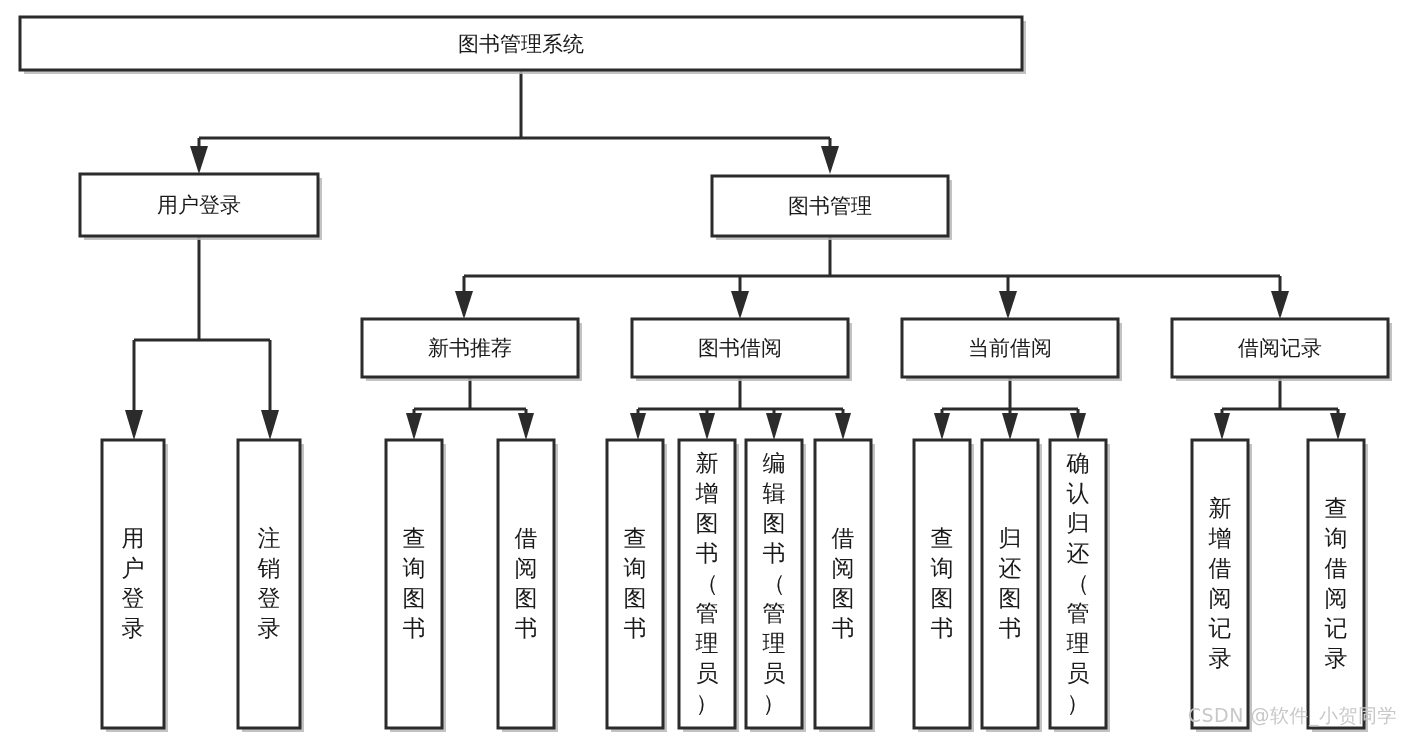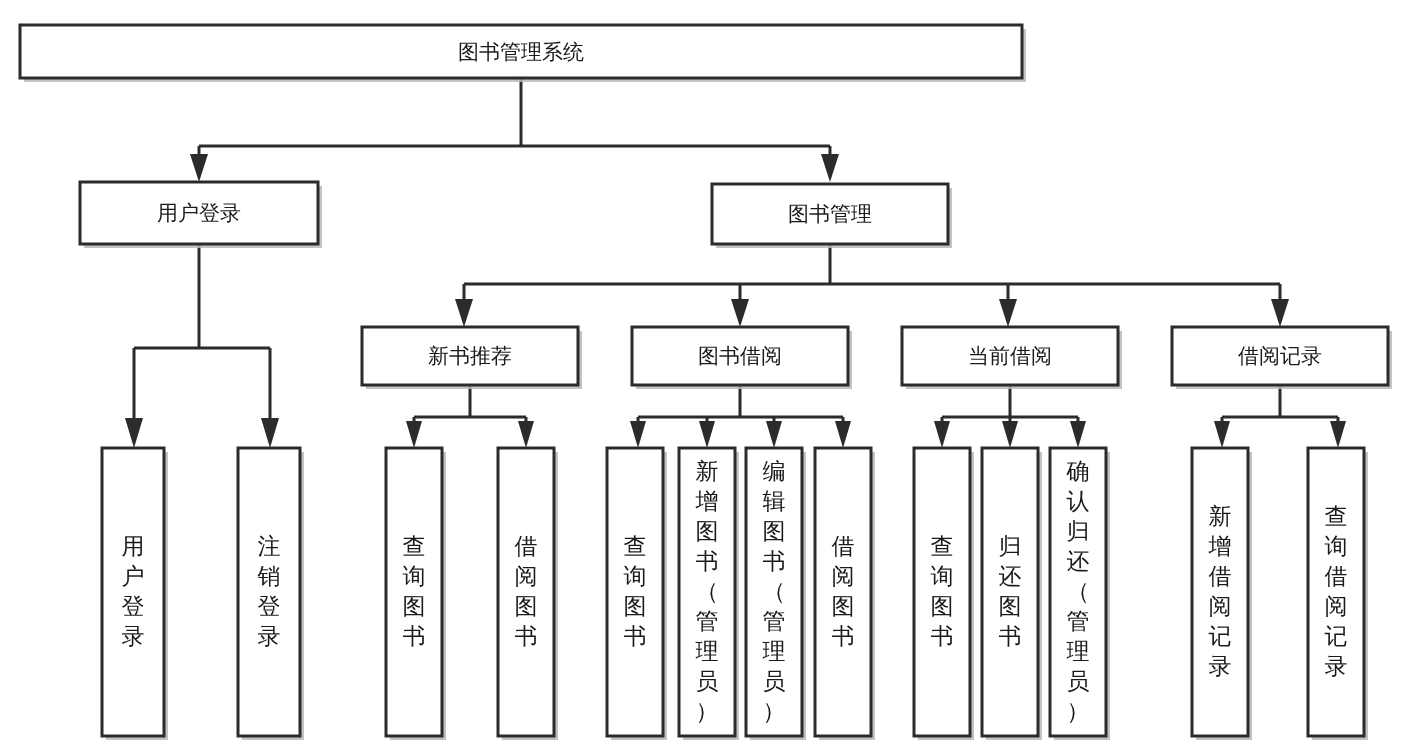--- a/index.html
+++ b/index.html
@@ -10,21 +10,21 @@
   body {
     width: 1405px;
     height: 747px;
     position: relative;
     font-family: "DejaVu Sans", "Liberation Sans", sans-serif;
     overflow: hidden;
   }
   #diagram-root {
     position: absolute;
     left: 0;
-    top: 12px;
+    top: 4px;
     width: 1405px;
     height: 731px;
   }
   svg.flow {
     display: block;
     width: 1405px;
     height: 747px;
   }
   .node-box {
     fill: #ffffff;
@@ -255,13 +255,14 @@
       </g>
 
       <g>
         <rect class="node-shadow" x="1312" y="440" width="56" height="288"></rect>
         <rect class="node-box" x="1308" y="436" width="56" height="288"></rect>
         <text class="leaf-label-char" x="1336" y="505"><tspan x="1336" dy="0">查</tspan><tspan x="1336" dy="30">询</tspan><tspan x="1336" dy="30">借</tspan><tspan x="1336" dy="30">阅</tspan><tspan x="1336" dy="30">记</tspan><tspan x="1336" dy="30">录</tspan></text>
       </g>
     </g>
   </svg>
 
+  <div class="watermark">CSDN @软件_小贺同学</div>
 </div>
 
 </body></html>

